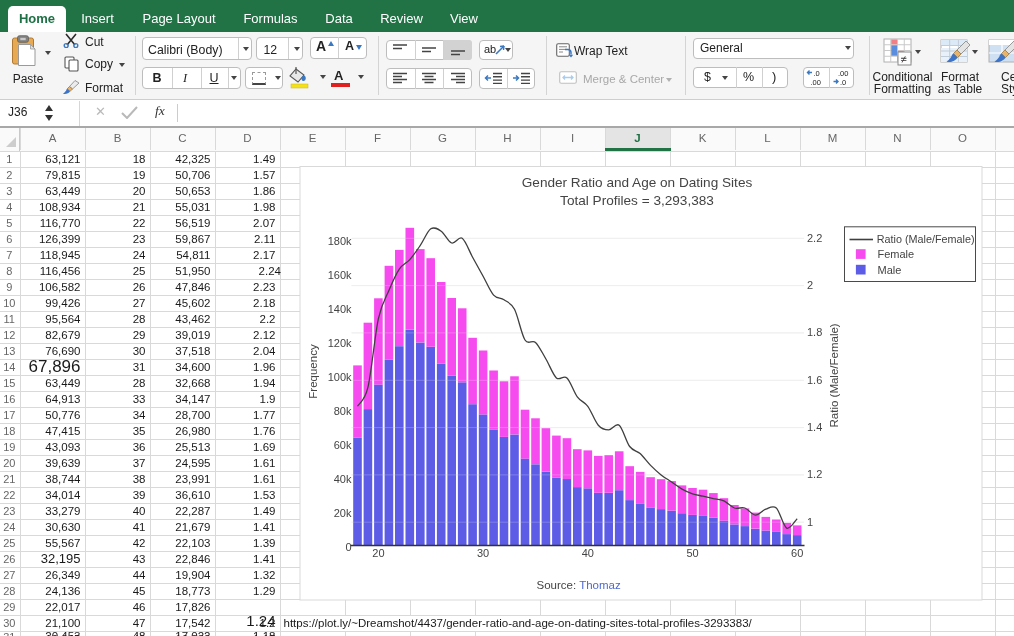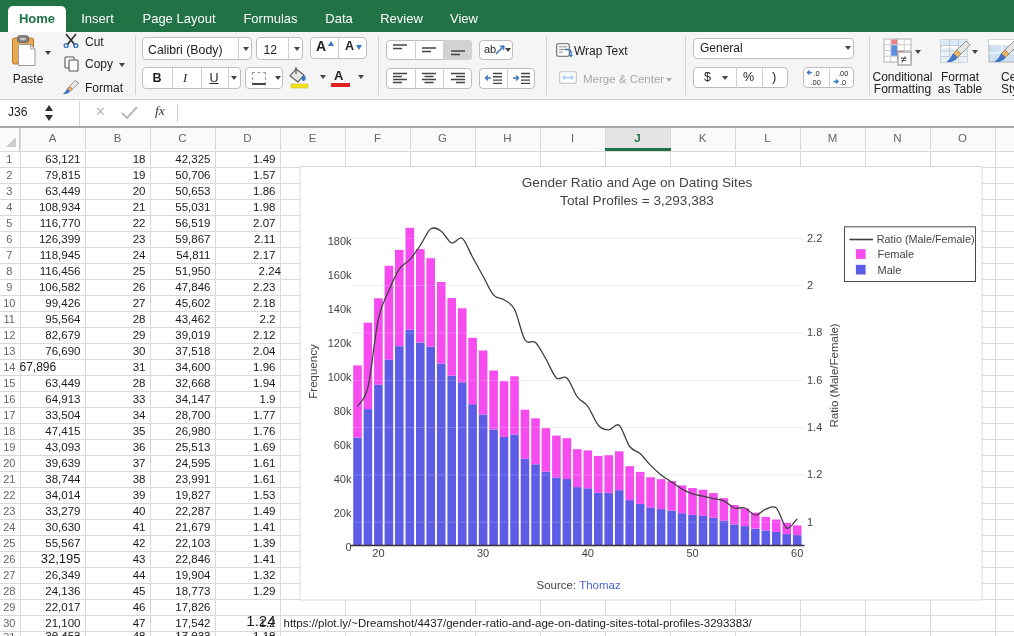--- a/index.html
+++ b/index.html
@@ -348,33 +348,33 @@
     <div style="position:absolute;left:149.5px;top:310.5px;width:61.0px;height:16.0px;font-size:11.5px;color:#1a1a1a;text-align:right;line-height:16.6px">43,462</div>
     <div style="position:absolute;left:214.5px;top:310.5px;width:61.0px;height:16.0px;font-size:11.5px;color:#1a1a1a;text-align:right;line-height:16.6px">2.2</div>
     <div style="position:absolute;left:19.5px;top:326.5px;width:61.0px;height:16.0px;font-size:11.5px;color:#1a1a1a;text-align:right;line-height:16.6px">82,679</div>
     <div style="position:absolute;left:84.5px;top:326.5px;width:61.0px;height:16.0px;font-size:11.5px;color:#1a1a1a;text-align:right;line-height:16.6px">29</div>
     <div style="position:absolute;left:149.5px;top:326.5px;width:61.0px;height:16.0px;font-size:11.5px;color:#1a1a1a;text-align:right;line-height:16.6px">39,019</div>
     <div style="position:absolute;left:214.5px;top:326.5px;width:61.0px;height:16.0px;font-size:11.5px;color:#1a1a1a;text-align:right;line-height:16.6px">2.12</div>
     <div style="position:absolute;left:19.5px;top:342.5px;width:61.0px;height:16.0px;font-size:11.5px;color:#1a1a1a;text-align:right;line-height:16.6px">76,690</div>
     <div style="position:absolute;left:84.5px;top:342.5px;width:61.0px;height:16.0px;font-size:11.5px;color:#1a1a1a;text-align:right;line-height:16.6px">30</div>
     <div style="position:absolute;left:149.5px;top:342.5px;width:61.0px;height:16.0px;font-size:11.5px;color:#1a1a1a;text-align:right;line-height:16.6px">37,518</div>
     <div style="position:absolute;left:214.5px;top:342.5px;width:61.0px;height:16.0px;font-size:11.5px;color:#1a1a1a;text-align:right;line-height:16.6px">2.04</div>
-    <div style="position:absolute;left:19.5px;top:358.5px;width:61.0px;height:16.0px;font-size:12px;color:#1a1a1a;text-align:left;line-height:16.6px">67,896</div>
+    <div style="position:absolute;left:19.5px;top:358.5px;width:61.0px;height:16.0px;font-size:17px;color:#1a1a1a;text-align:right;line-height:16.6px">67,896</div>
     <div style="position:absolute;left:84.5px;top:358.5px;width:61.0px;height:16.0px;font-size:11.5px;color:#1a1a1a;text-align:right;line-height:16.6px">31</div>
     <div style="position:absolute;left:149.5px;top:358.5px;width:61.0px;height:16.0px;font-size:11.5px;color:#1a1a1a;text-align:right;line-height:16.6px">34,600</div>
     <div style="position:absolute;left:214.5px;top:358.5px;width:61.0px;height:16.0px;font-size:11.5px;color:#1a1a1a;text-align:right;line-height:16.6px">1.96</div>
     <div style="position:absolute;left:19.5px;top:374.5px;width:61.0px;height:16.0px;font-size:11.5px;color:#1a1a1a;text-align:right;line-height:16.6px">63,449</div>
     <div style="position:absolute;left:84.5px;top:374.5px;width:61.0px;height:16.0px;font-size:11.5px;color:#1a1a1a;text-align:right;line-height:16.6px">28</div>
     <div style="position:absolute;left:149.5px;top:374.5px;width:61.0px;height:16.0px;font-size:11.5px;color:#1a1a1a;text-align:right;line-height:16.6px">32,668</div>
     <div style="position:absolute;left:214.5px;top:374.5px;width:61.0px;height:16.0px;font-size:11.5px;color:#1a1a1a;text-align:right;line-height:16.6px">1.94</div>
     <div style="position:absolute;left:19.5px;top:390.5px;width:61.0px;height:16.0px;font-size:11.5px;color:#1a1a1a;text-align:right;line-height:16.6px">64,913</div>
     <div style="position:absolute;left:84.5px;top:390.5px;width:61.0px;height:16.0px;font-size:11.5px;color:#1a1a1a;text-align:right;line-height:16.6px">33</div>
     <div style="position:absolute;left:149.5px;top:390.5px;width:61.0px;height:16.0px;font-size:11.5px;color:#1a1a1a;text-align:right;line-height:16.6px">34,147</div>
     <div style="position:absolute;left:214.5px;top:390.5px;width:61.0px;height:16.0px;font-size:11.5px;color:#1a1a1a;text-align:right;line-height:16.6px">1.9</div>
-    <div style="position:absolute;left:19.5px;top:406.5px;width:61.0px;height:16.0px;font-size:11.5px;color:#1a1a1a;text-align:right;line-height:16.6px">33,504</div>
+    <div style="position:absolute;left:19.5px;top:406.5px;width:61.0px;height:16.0px;font-size:11.5px;color:#1a1a1a;text-align:right;line-height:16.6px">50,776</div>
     <div style="position:absolute;left:84.5px;top:406.5px;width:61.0px;height:16.0px;font-size:11.5px;color:#1a1a1a;text-align:right;line-height:16.6px">34</div>
     <div style="position:absolute;left:149.5px;top:406.5px;width:61.0px;height:16.0px;font-size:11.5px;color:#1a1a1a;text-align:right;line-height:16.6px">28,700</div>
     <div style="position:absolute;left:214.5px;top:406.5px;width:61.0px;height:16.0px;font-size:11.5px;color:#1a1a1a;text-align:right;line-height:16.6px">1.77</div>
     <div style="position:absolute;left:19.5px;top:422.5px;width:61.0px;height:16.0px;font-size:11.5px;color:#1a1a1a;text-align:right;line-height:16.6px">47,415</div>
     <div style="position:absolute;left:84.5px;top:422.5px;width:61.0px;height:16.0px;font-size:11.5px;color:#1a1a1a;text-align:right;line-height:16.6px">35</div>
     <div style="position:absolute;left:149.5px;top:422.5px;width:61.0px;height:16.0px;font-size:11.5px;color:#1a1a1a;text-align:right;line-height:16.6px">26,980</div>
     <div style="position:absolute;left:214.5px;top:422.5px;width:61.0px;height:16.0px;font-size:11.5px;color:#1a1a1a;text-align:right;line-height:16.6px">1.76</div>
     <div style="position:absolute;left:19.5px;top:438.5px;width:61.0px;height:16.0px;font-size:11.5px;color:#1a1a1a;text-align:right;line-height:16.6px">43,093</div>
     <div style="position:absolute;left:84.5px;top:438.5px;width:61.0px;height:16.0px;font-size:11.5px;color:#1a1a1a;text-align:right;line-height:16.6px">36</div>
     <div style="position:absolute;left:149.5px;top:438.5px;width:61.0px;height:16.0px;font-size:11.5px;color:#1a1a1a;text-align:right;line-height:16.6px">25,513</div>
@@ -382,21 +382,21 @@
     <div style="position:absolute;left:19.5px;top:454.5px;width:61.0px;height:16.0px;font-size:11.5px;color:#1a1a1a;text-align:right;line-height:16.6px">39,639</div>
     <div style="position:absolute;left:84.5px;top:454.5px;width:61.0px;height:16.0px;font-size:11.5px;color:#1a1a1a;text-align:right;line-height:16.6px">37</div>
     <div style="position:absolute;left:149.5px;top:454.5px;width:61.0px;height:16.0px;font-size:11.5px;color:#1a1a1a;text-align:right;line-height:16.6px">24,595</div>
     <div style="position:absolute;left:214.5px;top:454.5px;width:61.0px;height:16.0px;font-size:11.5px;color:#1a1a1a;text-align:right;line-height:16.6px">1.61</div>
     <div style="position:absolute;left:19.5px;top:470.5px;width:61.0px;height:16.0px;font-size:11.5px;color:#1a1a1a;text-align:right;line-height:16.6px">38,744</div>
     <div style="position:absolute;left:84.5px;top:470.5px;width:61.0px;height:16.0px;font-size:11.5px;color:#1a1a1a;text-align:right;line-height:16.6px">38</div>
     <div style="position:absolute;left:149.5px;top:470.5px;width:61.0px;height:16.0px;font-size:11.5px;color:#1a1a1a;text-align:right;line-height:16.6px">23,991</div>
     <div style="position:absolute;left:214.5px;top:470.5px;width:61.0px;height:16.0px;font-size:11.5px;color:#1a1a1a;text-align:right;line-height:16.6px">1.61</div>
     <div style="position:absolute;left:19.5px;top:486.5px;width:61.0px;height:16.0px;font-size:11.5px;color:#1a1a1a;text-align:right;line-height:16.6px">34,014</div>
     <div style="position:absolute;left:84.5px;top:486.5px;width:61.0px;height:16.0px;font-size:11.5px;color:#1a1a1a;text-align:right;line-height:16.6px">39</div>
-    <div style="position:absolute;left:149.5px;top:486.5px;width:61.0px;height:16.0px;font-size:11.5px;color:#1a1a1a;text-align:right;line-height:16.6px">19,827</div>
+    <div style="position:absolute;left:149.5px;top:486.5px;width:61.0px;height:16.0px;font-size:11.5px;color:#1a1a1a;text-align:right;line-height:16.6px">36,610</div>
     <div style="position:absolute;left:214.5px;top:486.5px;width:61.0px;height:16.0px;font-size:11.5px;color:#1a1a1a;text-align:right;line-height:16.6px">1.53</div>
     <div style="position:absolute;left:19.5px;top:502.5px;width:61.0px;height:16.0px;font-size:11.5px;color:#1a1a1a;text-align:right;line-height:16.6px">33,279</div>
     <div style="position:absolute;left:84.5px;top:502.5px;width:61.0px;height:16.0px;font-size:11.5px;color:#1a1a1a;text-align:right;line-height:16.6px">40</div>
     <div style="position:absolute;left:149.5px;top:502.5px;width:61.0px;height:16.0px;font-size:11.5px;color:#1a1a1a;text-align:right;line-height:16.6px">22,287</div>
     <div style="position:absolute;left:214.5px;top:502.5px;width:61.0px;height:16.0px;font-size:11.5px;color:#1a1a1a;text-align:right;line-height:16.6px">1.49</div>
     <div style="position:absolute;left:19.5px;top:518.5px;width:61.0px;height:16.0px;font-size:11.5px;color:#1a1a1a;text-align:right;line-height:16.6px">30,630</div>
     <div style="position:absolute;left:84.5px;top:518.5px;width:61.0px;height:16.0px;font-size:11.5px;color:#1a1a1a;text-align:right;line-height:16.6px">41</div>
     <div style="position:absolute;left:149.5px;top:518.5px;width:61.0px;height:16.0px;font-size:11.5px;color:#1a1a1a;text-align:right;line-height:16.6px">21,679</div>
     <div style="position:absolute;left:214.5px;top:518.5px;width:61.0px;height:16.0px;font-size:11.5px;color:#1a1a1a;text-align:right;line-height:16.6px">1.41</div>
     <div style="position:absolute;left:19.5px;top:534.5px;width:61.0px;height:16.0px;font-size:11.5px;color:#1a1a1a;text-align:right;line-height:16.6px">55,567</div>

